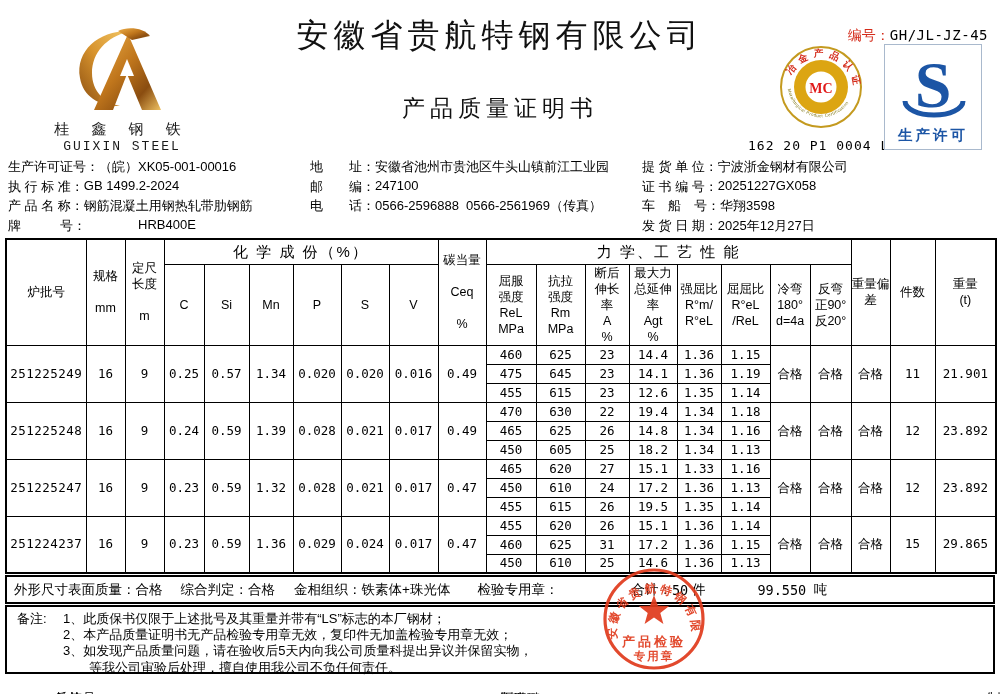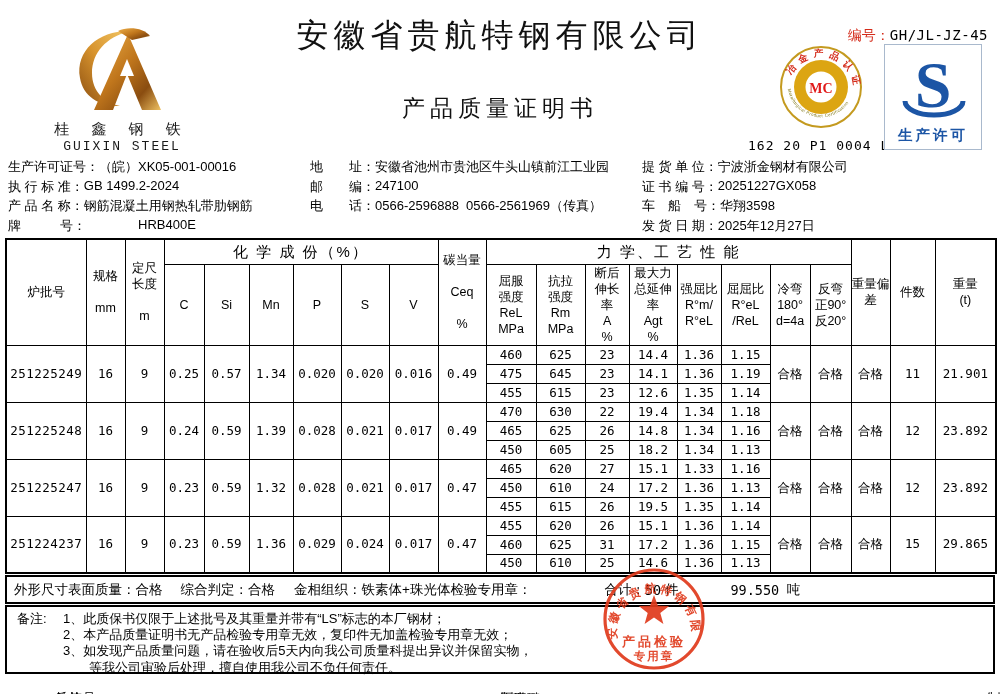--- a/index.html
+++ b/index.html
@@ -61,21 +61,21 @@
   .cert td.batch { letter-spacing:0.5px; }
   .vert { width:14px; word-break:break-all; line-height:1.5; padding:0 12px; font-size:12.5px; }
 
   
   .summary {
     margin-top:1px; width:990px; height:29px; border:2px solid #000;
     display:flex; align-items:center; font-size:13.5px; padding-left:7px; white-space:pre;
   }
   .summary .s2 { margin-left:18px; }
   .summary .s3 { margin-left:19px; }
-  .summary .s4 { }
+  .summary .s4 { margin-left:27px; }
   .summary .s5 { margin-left:73px; }
   .summary .s6 { margin-left:52px; }
   .summary .num { font-family:"DejaVu Sans Mono",monospace; }
 
   
   .remarks {
     margin-top:1px; width:990px; height:69px; border:2px solid #000;
     display:flex; font-size:13px; padding:4px 0 0 10px; line-height:16.2px;
   }
   .remarks .rlab { width:46px; white-space:pre; }

